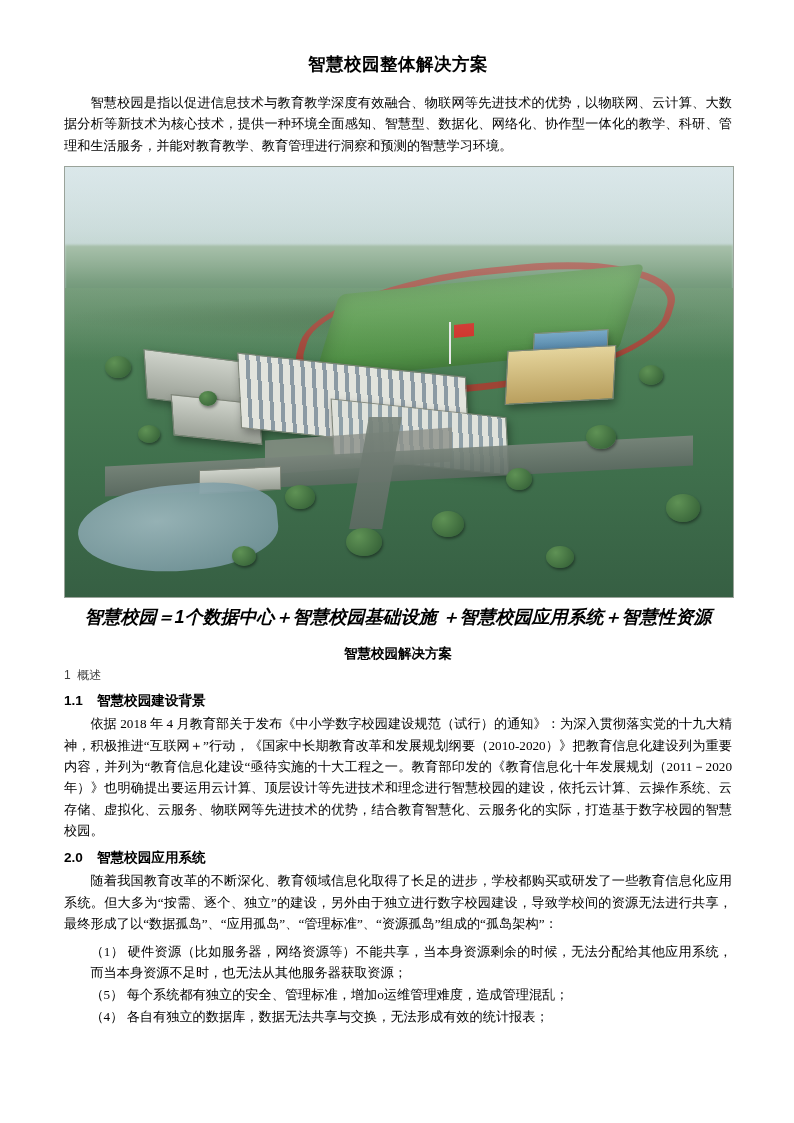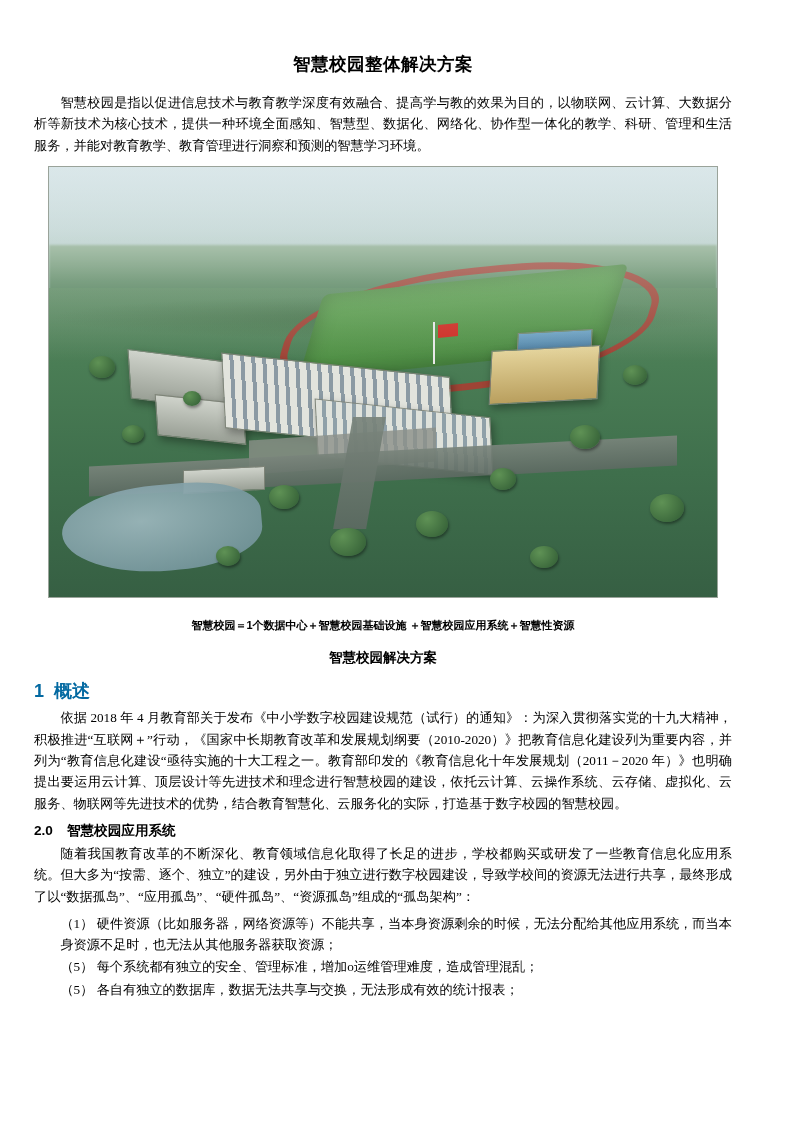--- a/index.html
+++ b/index.html
@@ -12,21 +12,21 @@
     height: 1123px;
     font-family: "Liberation Serif", "DejaVu Serif", serif;
     color: #000000;
     position: relative;
     overflow: hidden;
   }
   .page {
     box-sizing: border-box;
     width: 794px;
     height: 900px;
-    padding: 44px 62px 40px 34px;
+    padding: 44px 62px 40px 64px;
     position: relative;
   }
   .doc-title {
     text-align: center;
     font-size: 17.5px;
     font-weight: bold;
     letter-spacing: 0.5px;
     margin: 8px 0 16px 0;
     font-family: "Liberation Sans", sans-serif;
   }
@@ -175,36 +175,37 @@
     position:absolute; left:0; top:30%; width:100%; height:10%;
     background: radial-gradient(ellipse at 50% 50%, rgba(60,100,60,.55), rgba(40,80,45,0) 70%);
   }
   .haze {
     position:absolute; left:0; top:0; width:100%; height:45%;
     background: linear-gradient(rgba(220,232,233,.55), rgba(220,232,233,0));
     pointer-events:none;
   }
   .fig-caption {
     text-align: center;
-    font-size: 11px;
-    font-weight: bold;
-    margin-top: 20px;
-    font-family: "Liberation Sans", sans-serif;
+    font-size: 18px;
+    font-weight: bold;
+    margin-top: 7px;
+    font-family: "Liberation Sans", sans-serif;
+    font-style: italic;
   }
   .center-head {
     text-align: center;
     font-size: 13.5px;
     font-weight: bold;
-    margin: 16px 0 12px 0;
+    margin: 16px 0 4px 0;
     font-family: "Liberation Sans", sans-serif;
   }
   .h1-red {
-    color: #0369a1;
-    font-weight: bold;
-    font-size: 18px;
+    color: #404040;
+    font-weight: normal;
+    font-size: 12px;
     margin: 2px 0 4px 0;
     font-family: "Liberation Sans", sans-serif;
   }
   .h2 {
     font-weight: bold;
     font-size: 13.6px;
     margin: 8px 0 3px 0;
     font-family: "Liberation Sans", sans-serif;
   }
   .h2 .num { margin-right: 14px; }
@@ -216,21 +217,21 @@
     text-align: justify;
   }
 </style>
 </head>
 <body>
 
 <div class="page">
 
   <h1 class="doc-title">智慧校园整体解决方案</h1>
 
-  <p class="para indent">智慧校园是指以促进信息技术与教育教学深度有效融合、提高学与教的效果为目的，以物联网、云计算、大数据分析等新技术为核心技术，提供一种环境全面感知、智慧型、数据化、网络化、协作型一体化的教学、科研、管理和生活服务，并能对教育教学、教育管理进行洞察和预测的智慧学习环境。</p>
+  <p class="para indent">智慧校园是指以促进信息技术与教育教学深度有效融合、物联网等先进技术的优势，以物联网、云计算、大数据分析等新技术为核心技术，提供一种环境全面感知、智慧型、数据化、网络化、协作型一体化的教学、科研、管理和生活服务，并能对教育教学、教育管理进行洞察和预测的智慧学习环境。</p>
 
   <div class="figure-wrap">
     <div class="figure">
       <div class="sky"></div>
       <div class="far-trees"></div>
       <div class="ground"></div>
       <div class="veg-belt"></div>
 
       <div class="track"></div>
       <div class="field"></div>
@@ -267,24 +268,27 @@
     </div>
     <div class="fig-caption">智慧校园＝1个数据中心＋智慧校园基础设施 ＋智慧校园应用系统＋智慧性资源</div>
   </div>
 
   <div class="center-head">智慧校园解决方案</div>
 
   <div class="h1-red">
     <span>1</span>&nbsp;&nbsp;<span>概述</span>
   </div>
 
+  <div class="h2">
+    <span class="num">1.1</span><span>智慧校园建设背景</span>
+  </div>
   <p class="para indent">依据 2018 年 4 月教育部关于发布《中小学数字校园建设规范（试行）的通知》：为深入贯彻落实党的十九大精神，积极推进“互联网＋”行动，《国家中长期教育改革和发展规划纲要（2010-2020）》把教育信息化建设列为重要内容，并列为“教育信息化建设“亟待实施的十大工程之一。教育部印发的《教育信息化十年发展规划（2011－2020 年）》也明确提出要运用云计算、顶层设计等先进技术和理念进行智慧校园的建设，依托云计算、云操作系统、云存储、虚拟化、云服务、物联网等先进技术的优势，结合教育智慧化、云服务化的实际，打造基于数字校园的智慧校园。</p>
 
   <div class="h2">
     <span class="num">2.0</span><span>智慧校园应用系统</span>
   </div>
-  <p class="para indent">随着我国教育改革的不断深化、教育领域信息化取得了长足的进步，学校都购买或研发了一些教育信息化应用系统。但大多为“按需、逐个、独立”的建设，另外由于独立进行数字校园建设，导致学校间的资源无法进行共享，最终形成了以“数据孤岛”、“应用孤岛”、“硬件孤岛”、“资源孤岛”组成的“孤岛架构”：</p>
+  <p class="para indent">随着我国教育改革的不断深化、教育领域信息化取得了长足的进步，学校都购买或研发了一些教育信息化应用系统。但大多为“按需、逐个、独立”的建设，另外由于独立进行数字校园建设，导致学校间的资源无法进行共享，最终形成了以“数据孤岛”、“应用孤岛”、“管理标准”、“资源孤岛”组成的“孤岛架构”：</p>
 
   <div class="list-item">（1） 硬件资源（比如服务器，网络资源等）不能共享，当本身资源剩余的时候，无法分配给其他应用系统，而当本身资源不足时，也无法从其他服务器获取资源；</div>
   <div class="list-item">（5） 每个系统都有独立的安全、管理标准，增加о运维管理难度，造成管理混乱；</div>
-  <div class="list-item">（5） 各自有独立的数据库，数据无法共享与交换，无法形成有效的统计报表；</div>
+  <div class="list-item">（4） 各自有独立的数据库，数据无法共享与交换，无法形成有效的统计报表；</div>
 
 </div>
 
 </body></html>

